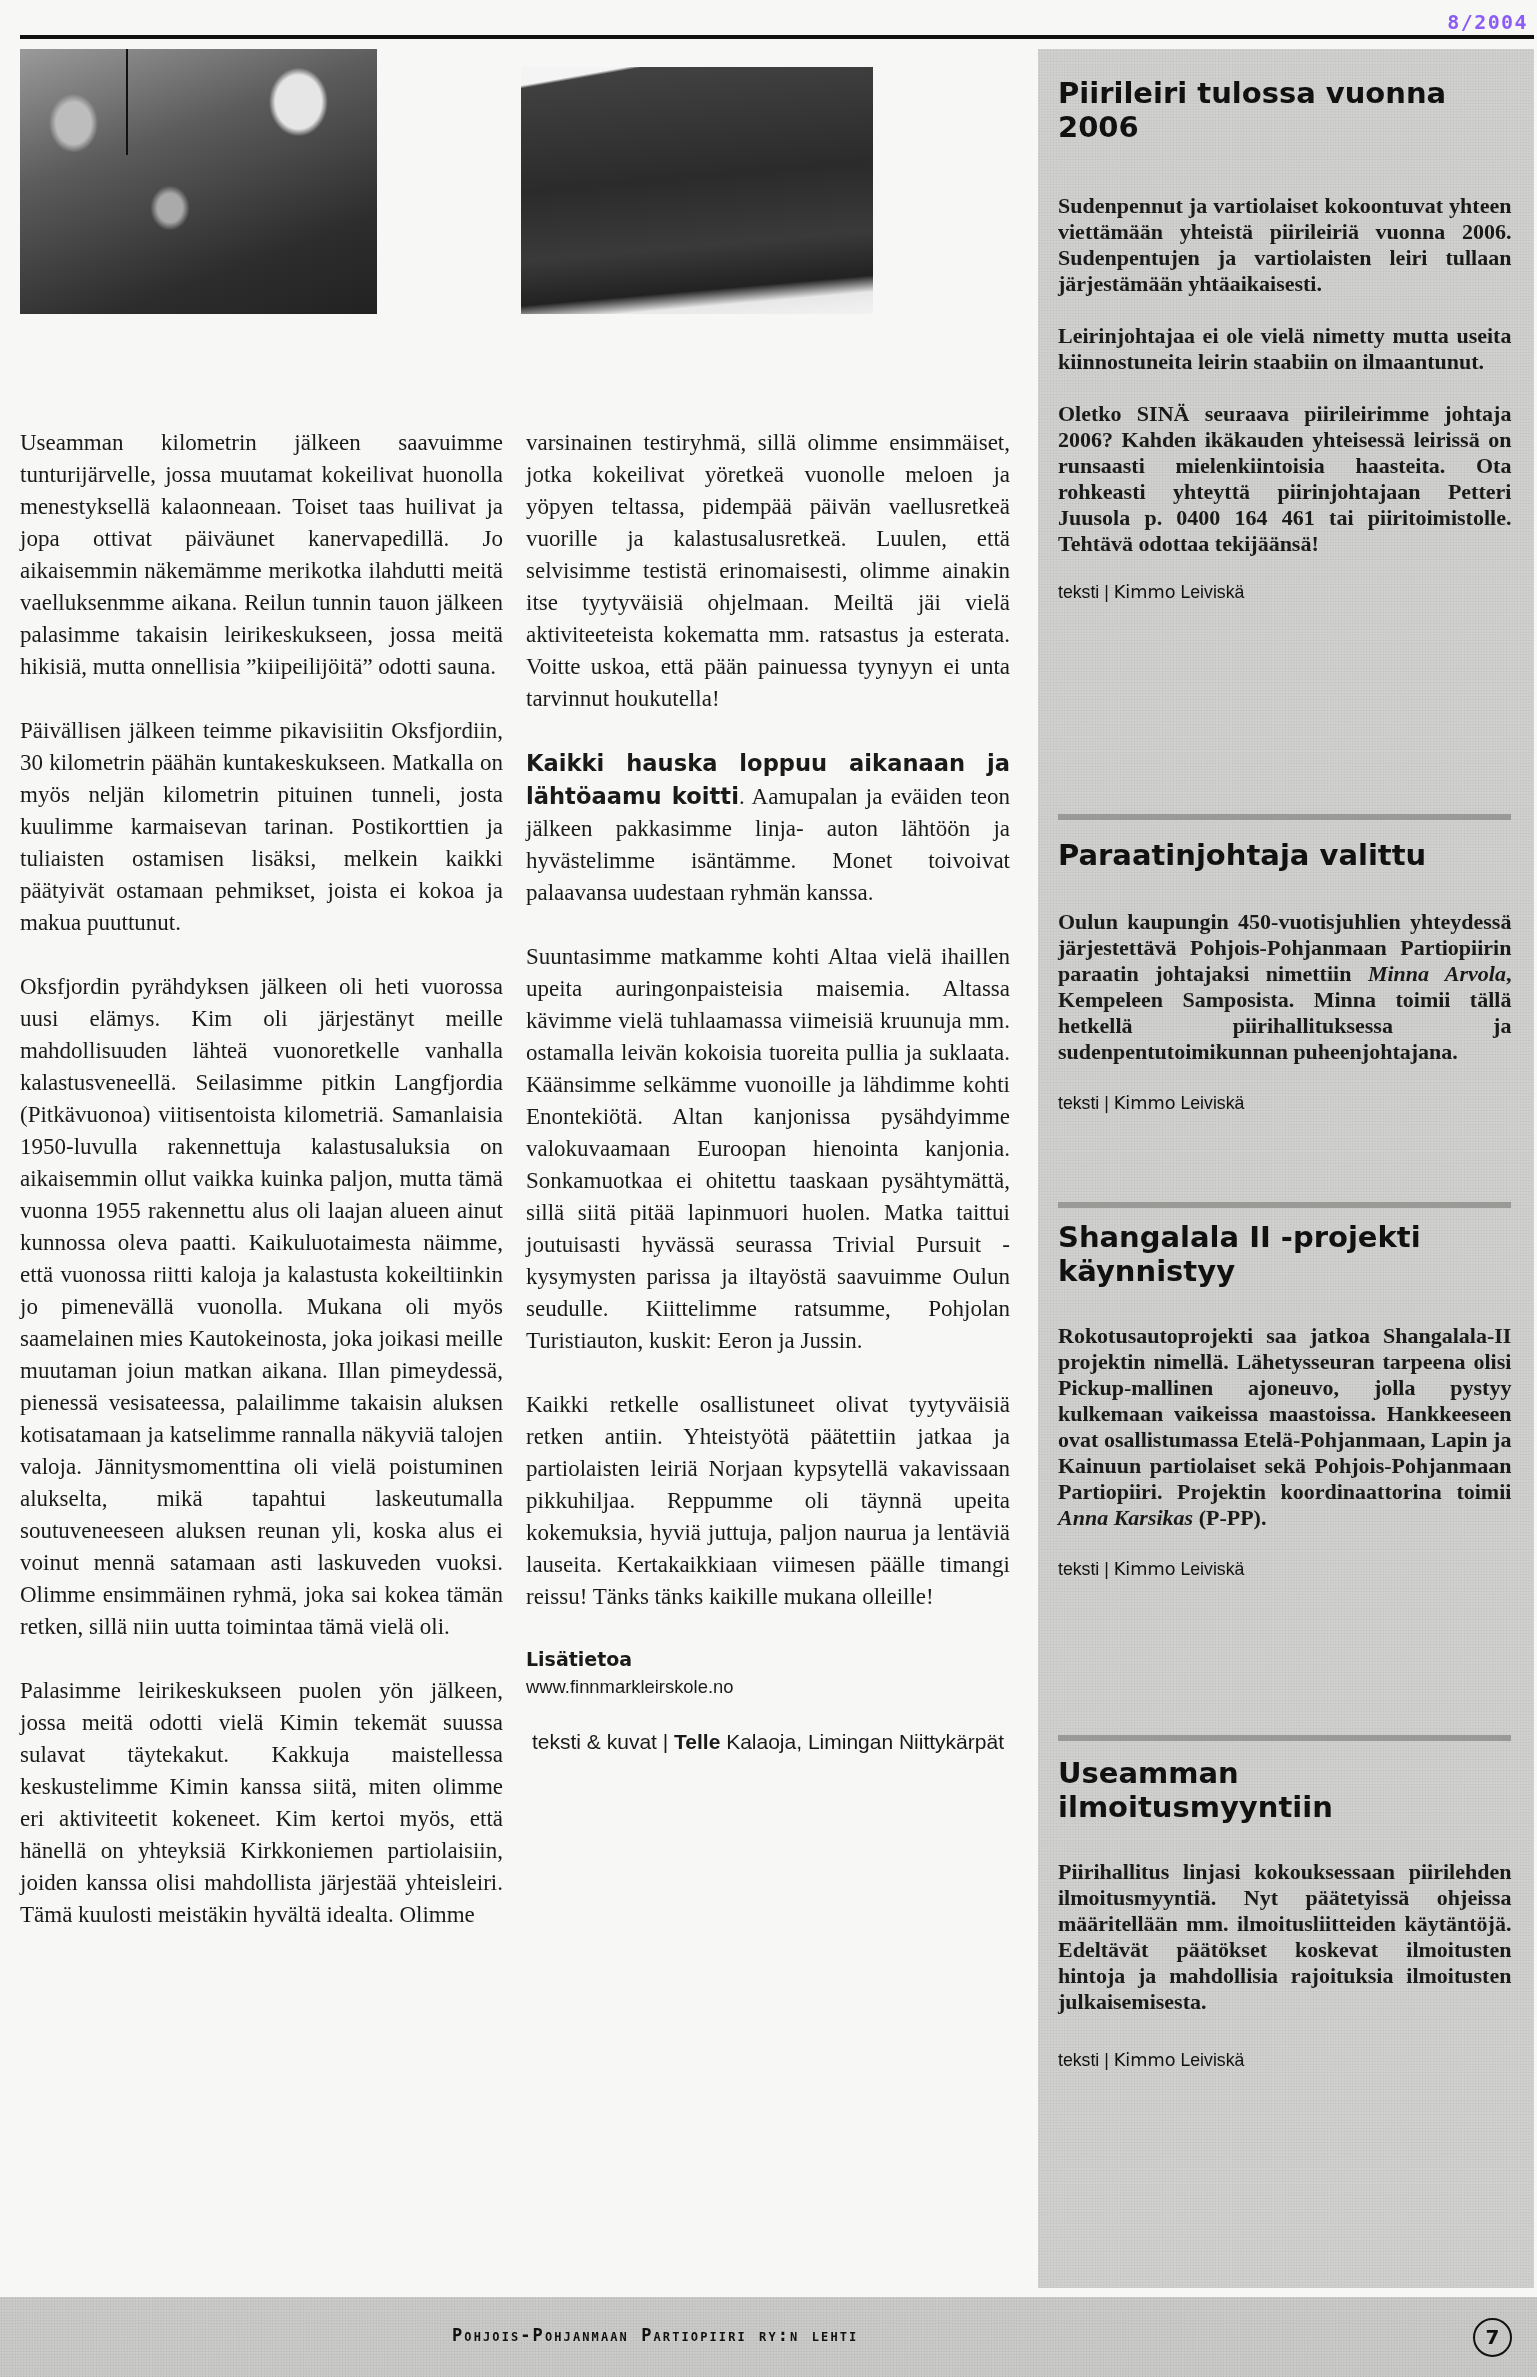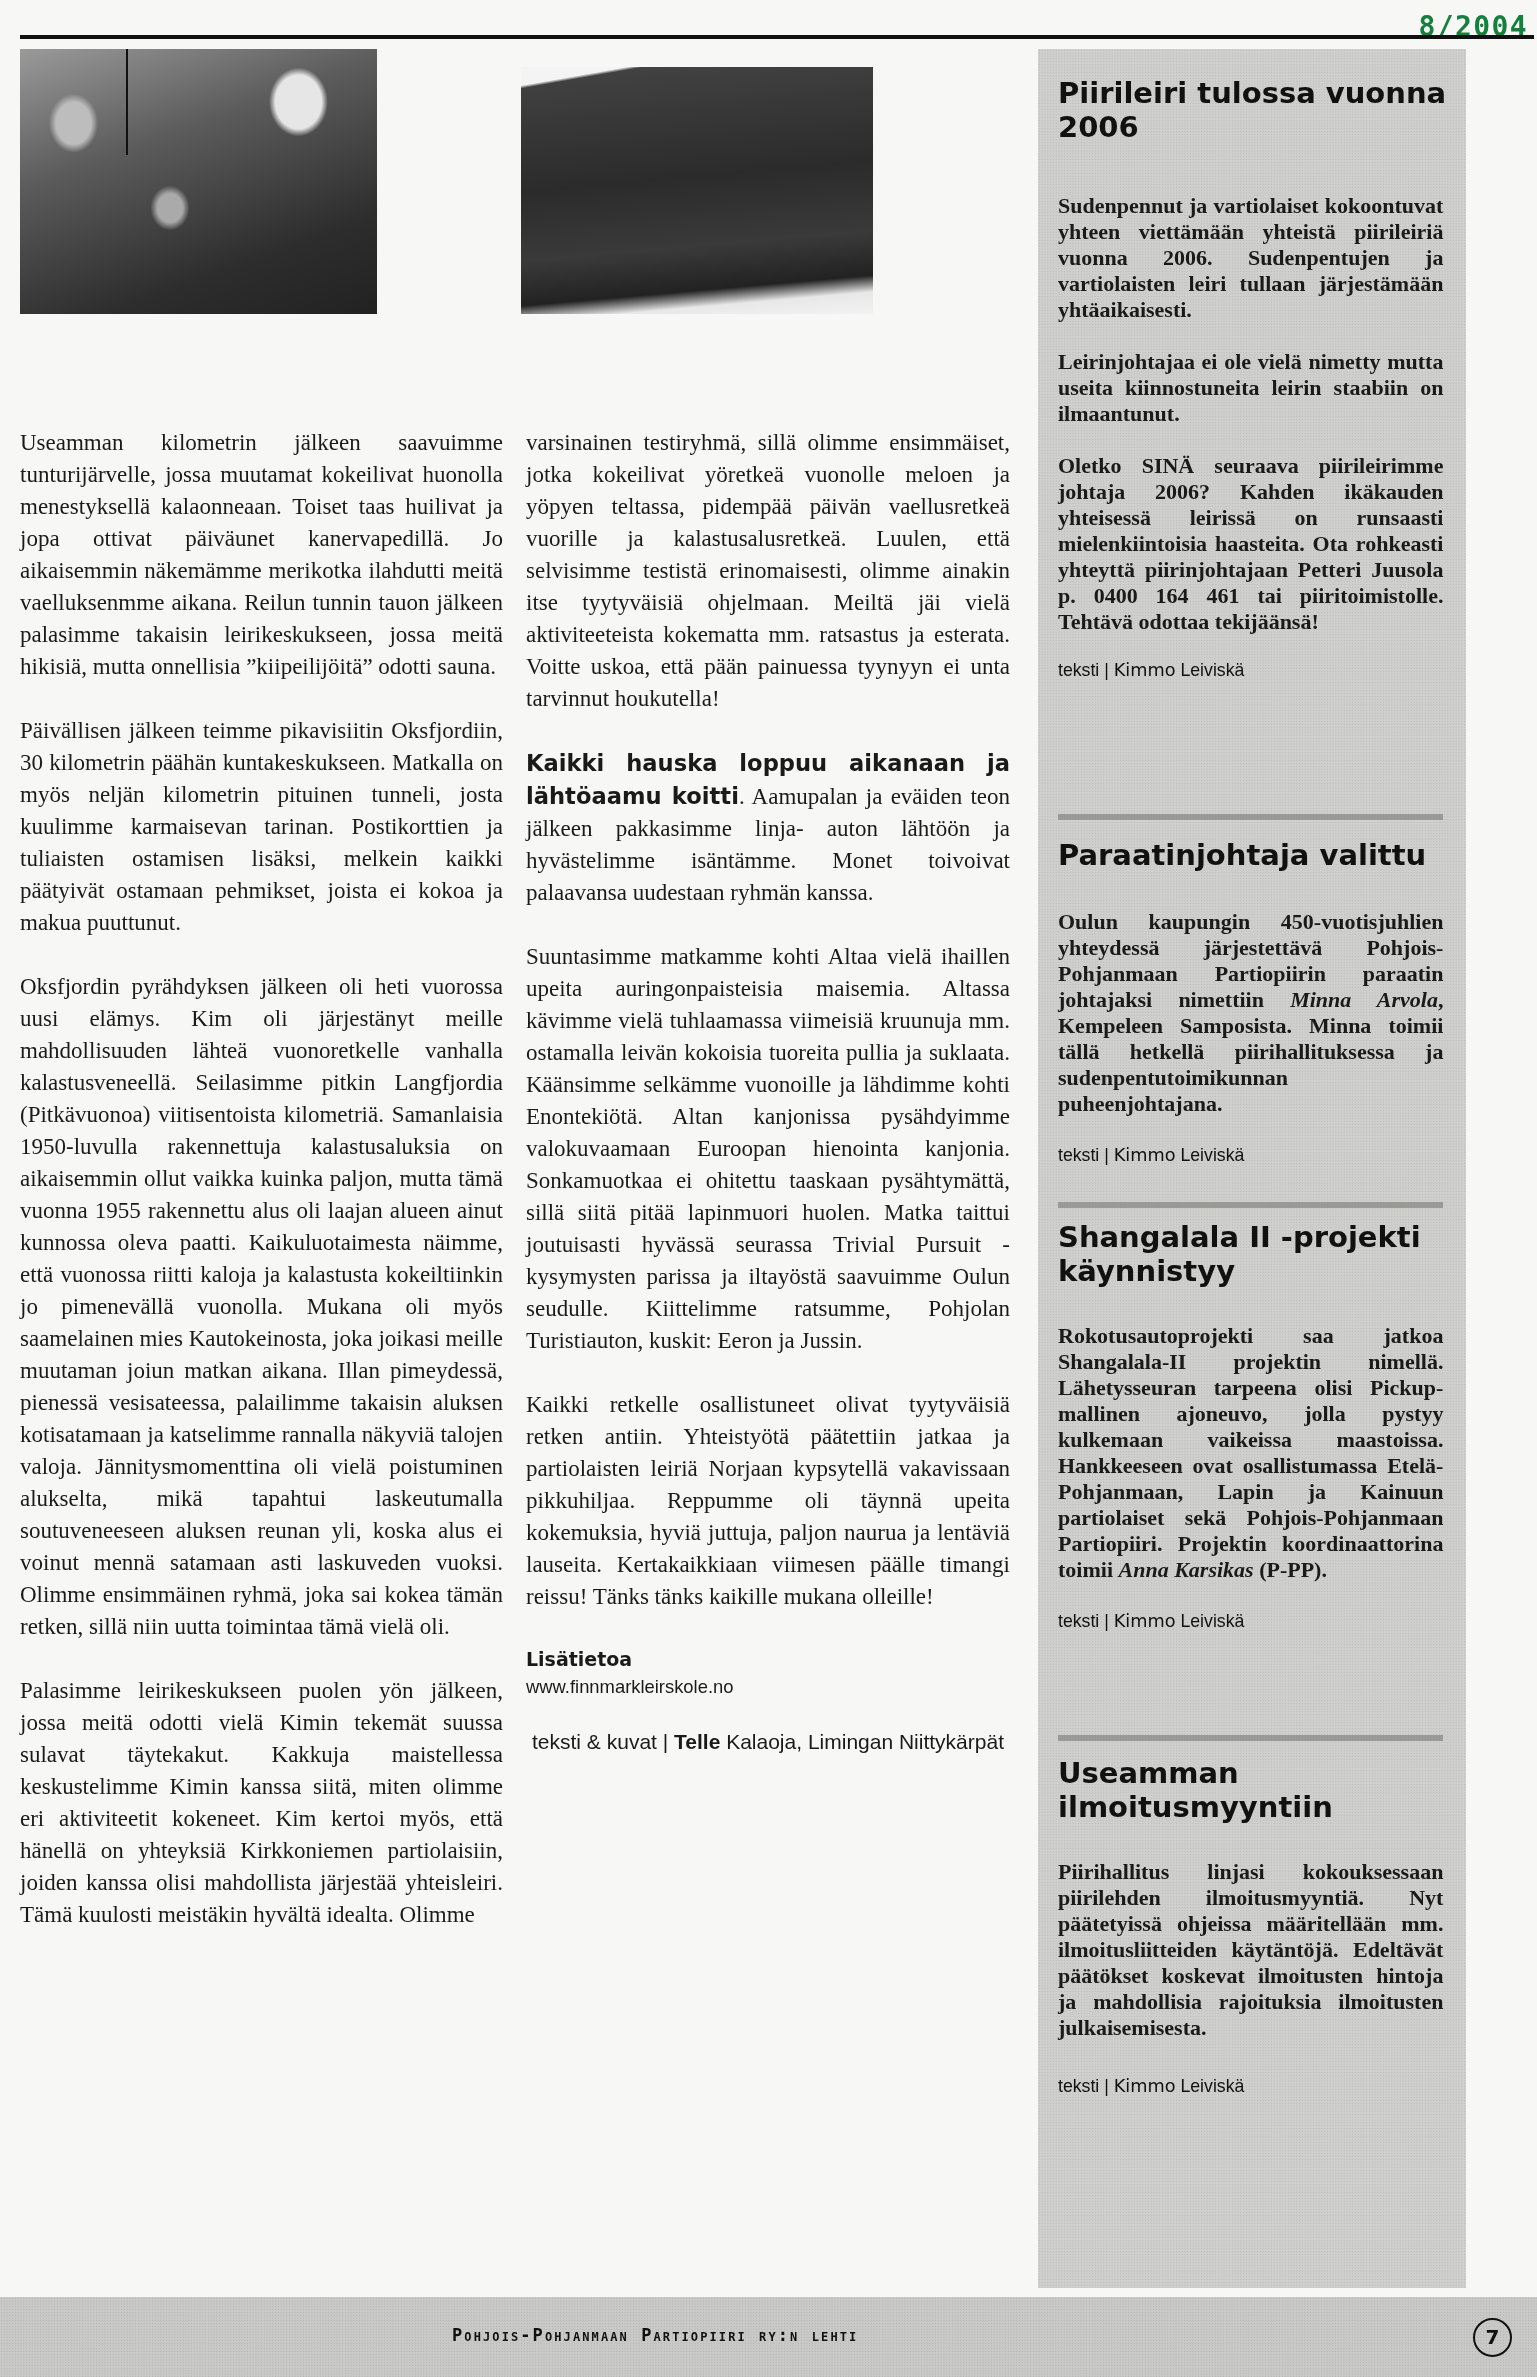--- a/index.html
+++ b/index.html
@@ -5,21 +5,21 @@
   html, body { margin:0; padding:0; }
   body {
     width:1538px; height:2377px; position:relative; overflow:hidden;
     background:#f7f7f5;
     font-family:"Liberation Serif","DejaVu Serif",serif;
     color:#1a1a1a;
   }
   .issue {
     position:absolute; top:10px; right:10px;
     font-family:"DejaVu Sans Mono","Liberation Mono",monospace;
-    font-weight:bold; font-size:28px; letter-spacing:1.4px; color:#15803d;
+    font-weight:bold; font-size:20px; letter-spacing:1.4px; color:#8b5cf6;
   }
   .top-rule { position:absolute; left:20px; right:4.2px; top:35px; height:4.2px; background:#111; }
 
   .photo { position:absolute; background:#333; overflow:hidden; }
   .photo.p1 { left:20px; top:49px; width:357px; height:265px;
     background:
       radial-gradient(ellipse 42px 49px at 78% 20%, #e6e6e6 0 55%, transparent 70%),
       radial-gradient(ellipse 35px 42px at 15% 28%, #bdbdbd 0 50%, transparent 70%),
       radial-gradient(ellipse 28px 32px at 42% 60%, #aaa 0 45%, transparent 70%),
       linear-gradient(160deg,#9a9a9a 0%,#5c5c5c 35%,#2d2d2d 75%,#222 100%);
@@ -35,21 +35,21 @@
   .col p { margin:0 0 32px 0; }
   .col-left { left:20px; top:427px; width:483px; }
   .col-mid  { left:526px; top:427px; width:484px; }
   .bold-lead { font-family:"DejaVu Sans","Liberation Sans",sans-serif; font-weight:bold; font-size:22.6px; }
   .info-title { font-family:"DejaVu Sans","Liberation Sans",sans-serif; font-weight:bold; font-size:19px; line-height:28px; }
   .info-url { font-family:"Liberation Sans","DejaVu Sans",sans-serif; font-size:18.4px; line-height:27px; }
   .credit { font-family:"Liberation Sans","DejaVu Sans",sans-serif; font-size:21px; line-height:27px; text-align:center; }
   .credit b { font-weight:bold; }
 
   .sidebar {
-    position:absolute; left:1038px; top:49px; width:428px; height:2239px;
+    position:absolute; left:1038px; top:49px; width:496px; height:2239px;
     background:#cfcfcd;
     background-image: radial-gradient(#b9b9b7 0.7px, transparent 0.8px);
     background-size:2.8px 2.8px;
   }
   .sb-inner { position:absolute; left:20px; right:22.6px; top:0; }
   .sb-title {
     font-family:"DejaVu Sans","Liberation Sans",sans-serif; font-weight:bold;
     font-size:29px; line-height:34px; color:#111; margin:0;
   }
   .sb-text { text-align:justify; font-size:22px; line-height:26px; margin:0; color:#1a1a1a;font-weight:bold; }

